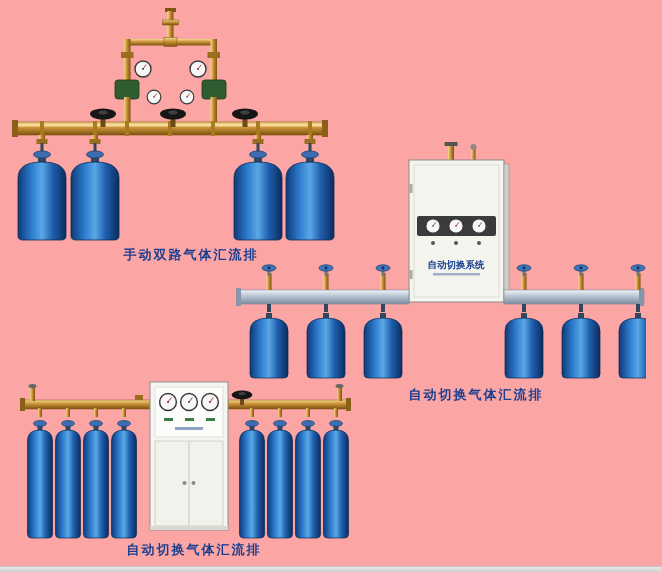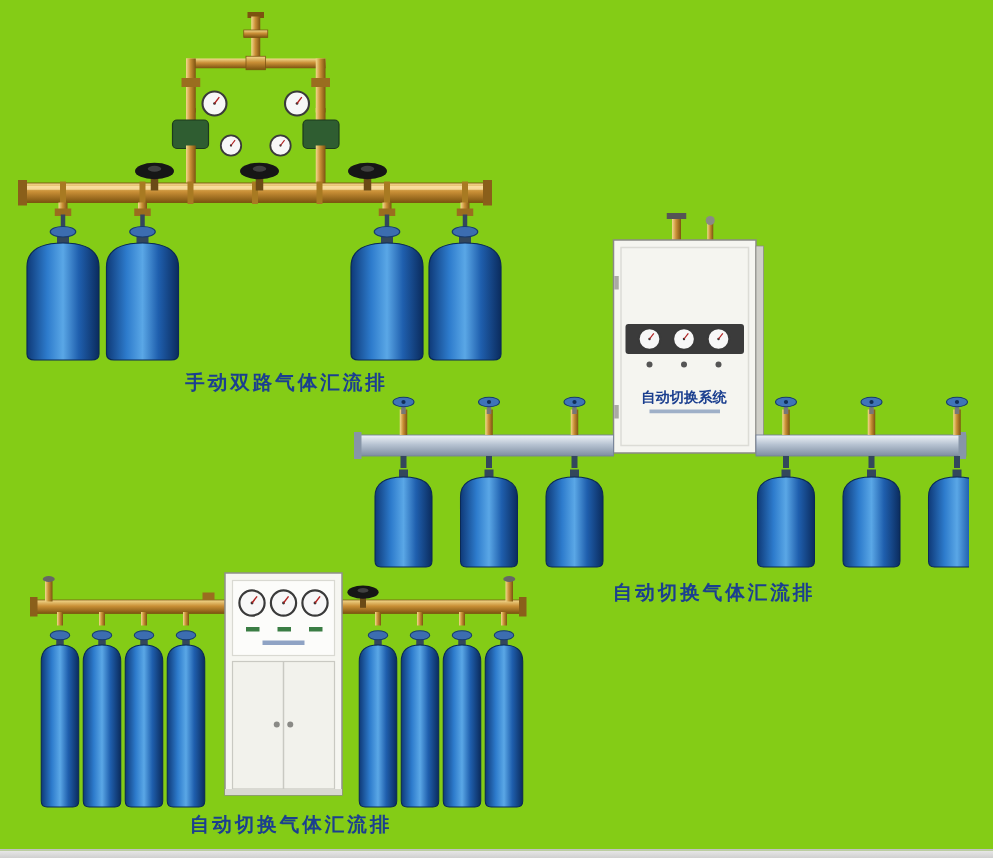--- a/index.html
+++ b/index.html
@@ -1,19 +1,19 @@
 <!DOCTYPE html>
 <html><head>
 <meta charset="utf-8">
 <style>
   * { margin:0; padding:0; box-sizing:border-box; }
   html,body { background:#ffffff; }
   .screen {
     position:relative; width:662px; height:572px;
-    background:#84cc16; overflow:hidden;
+    background:#fca5a5; overflow:hidden;
     font-family:"Liberation Sans", sans-serif;
   }
   .product { position:absolute; line-height:0; }
   .p1 { left:10px;  top:8px;   }
   .p2 { left:236px; top:142px; }
   .p3 { left:18px;  top:378px; }
   .caption {
     position:absolute; font-size:13px; font-weight:bold;
     letter-spacing:2px; text-align:center; color:#1b3f8f;
     white-space:nowrap; line-height:14px;

